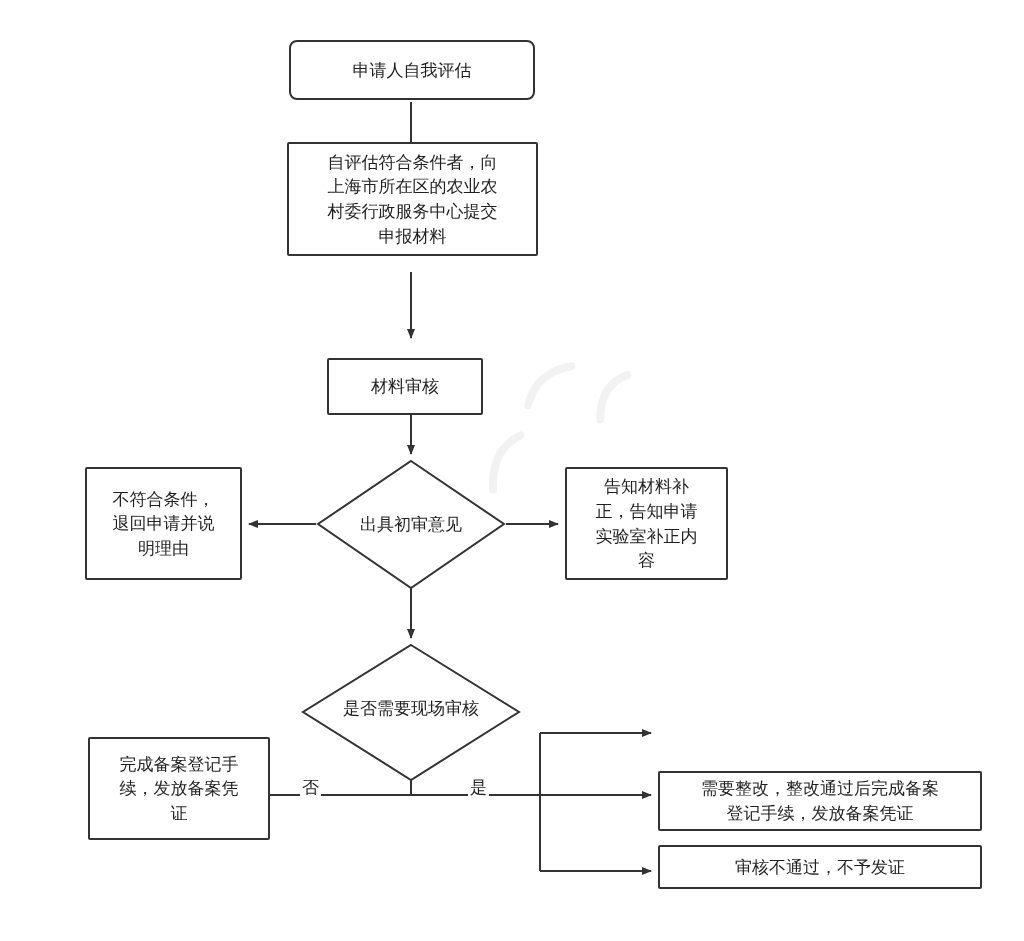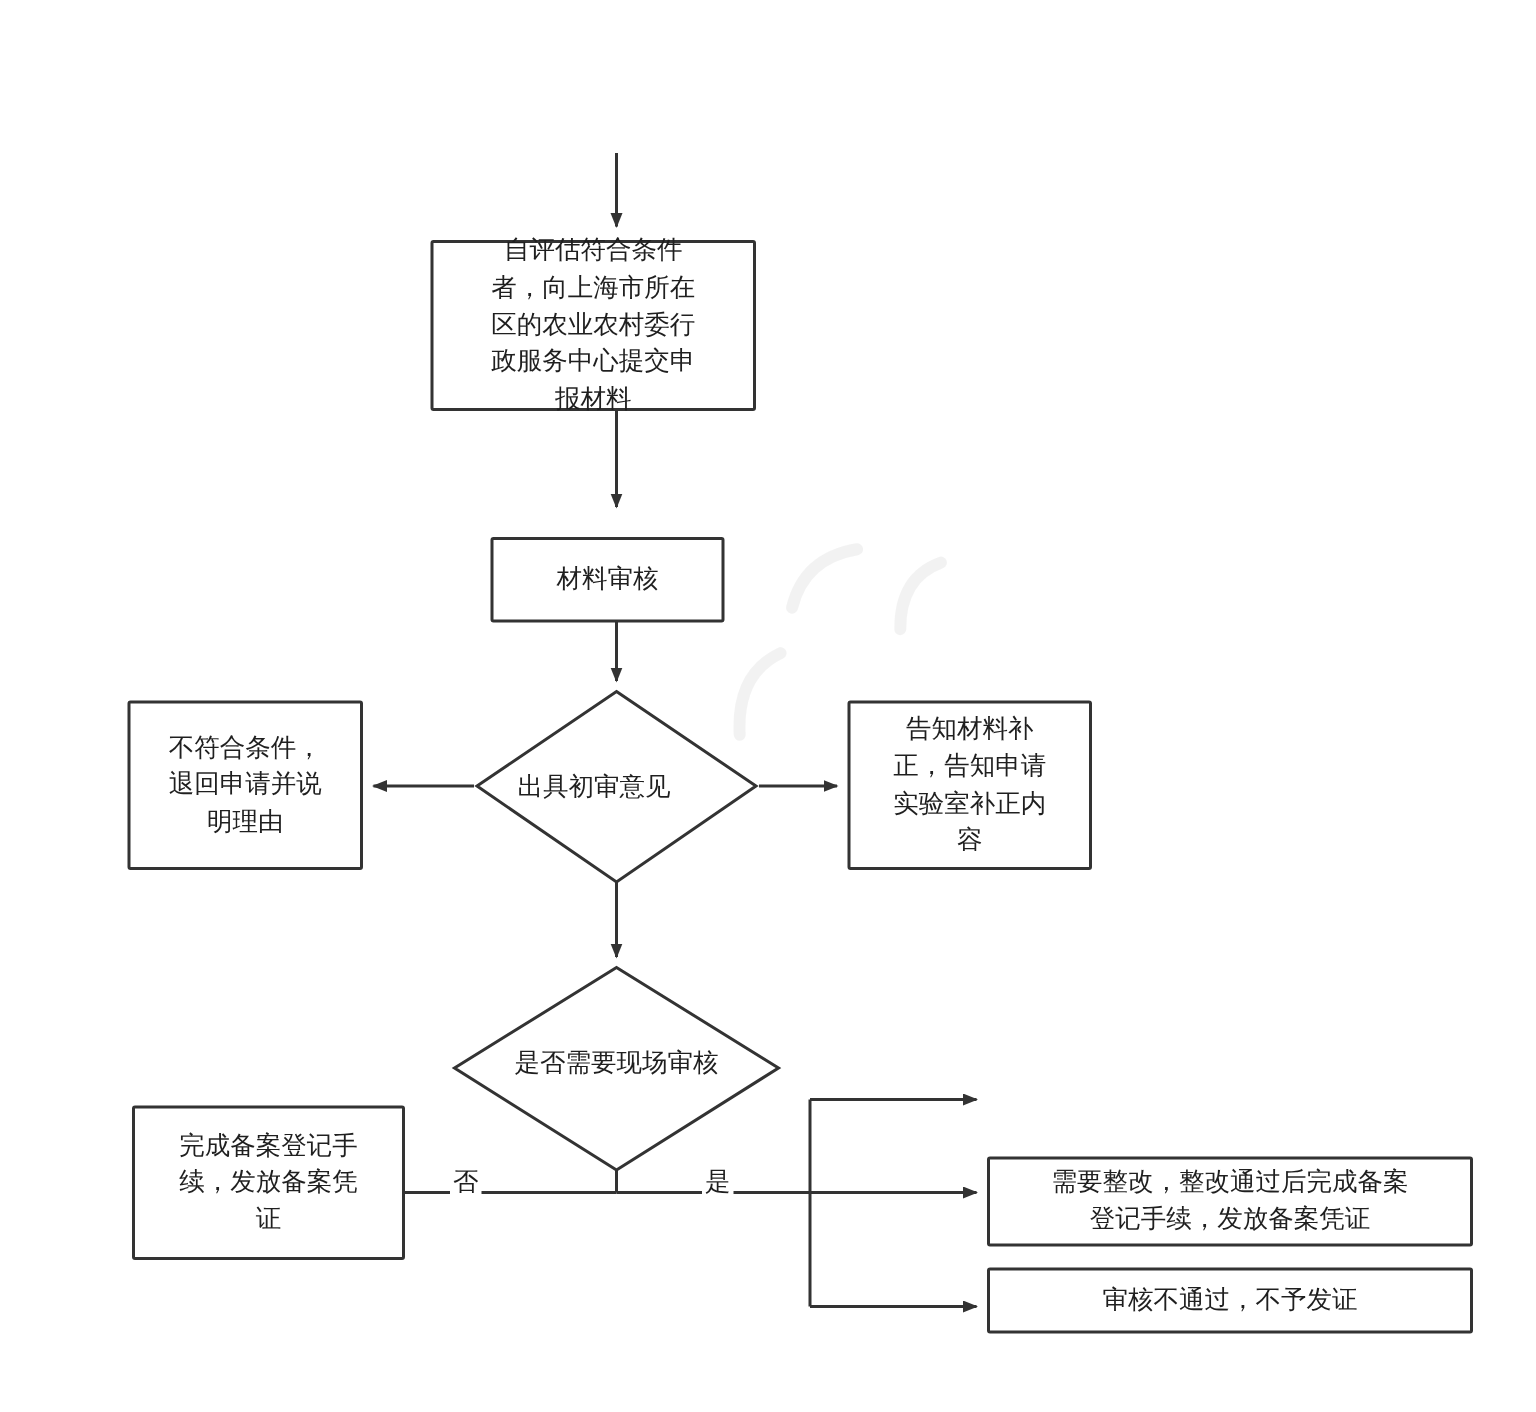--- a/index.html
+++ b/index.html
@@ -48,29 +48,29 @@
   }
   .edge-label {
     position: absolute;
     font-size: 17px;
     color: #1f1f1f;
     background: #ffffff;
     padding: 0 2px;
   }
   
   #n-self   { left: 289px; top: 40px;  width: 246px; height: 60px; }
-  #n-submit { left: 287px; top: 160px; width: 217px; height: 114px; padding: 0 32px; }
+  #n-submit { left: 287px; top: 142px; width: 251px; height: 114px; padding: 0 32px; }
   #n-review { left: 327px; top: 358px; width: 156px; height: 57px; }
   #n-reject { left: 85px;  top: 467px; width: 157px; height: 113px; padding: 0 20px; }
   #n-suppl  { left: 565px; top: 467px; width: 163px; height: 113px; padding: 0 27px; }
   #n-left   { left: 52px;  top: 737px; width: 182px; height: 103px; padding: 0 25px; margin-left: 36px; }
   #n-pass   { left: 658px; top: 705px; width: 324px; height: 57px;  padding: 0 38px; }
   #n-rect   { left: 658px; top: 771px; width: 324px; height: 60px;  padding: 0 38px; }
   #n-fail   { left: 658px; top: 845px; width: 324px; height: 44px; }
-  #d1-label { left: 306px; top: 506px; width: 180px; height: 36px; }
+  #d1-label { left: 321px; top: 506px; width: 180px; height: 36px; }
   #d2-label { left: 303px; top: 690px; width: 216px; height: 36px; }
   #lbl-no   { left: 300px; top: 776px; }
   #lbl-yes  { left: 468px; top: 776px; }
 </style>
 </head>
 <body>
 
 <div id="stage">
 
   <svg id="wires" viewBox="0 0 1024 941" xmlns="http://www.w3.org/2000/svg">
@@ -98,20 +98,21 @@
       <line x1="411" y1="795" x2="651" y2="795" marker-end="url(#arrow)"></line>
       <line x1="540" y1="733" x2="540" y2="871"></line>
       <line x1="540" y1="733" x2="651" y2="733" marker-end="url(#arrow)"></line>
       <line x1="540" y1="871" x2="651" y2="871" marker-end="url(#arrow)"></line>
     </g>
 
     <polygon points="411,461 504,524 411,588 318,524" fill="#ffffff" stroke="#333333" stroke-width="2"></polygon>
     <polygon points="411,645 519,712 411,780 303,712" fill="#ffffff" stroke="#333333" stroke-width="2"></polygon>
   </svg>
 
+  <div id="n-self" class="node start">申请人自我评估</div>
 
   <div id="n-submit" class="node">自评估符合条件者，向上海市所在区的农业农村委行政服务中心提交申报材料</div>
 
   <div id="n-review" class="node">材料审核</div>
 
   <div id="n-reject" class="node">不符合条件，退回申请并说明理由</div>
 
   <div id="n-suppl" class="node">告知材料补正，告知申请实验室补正内容</div>
 
   <div id="n-left" class="node">完成备案登记手续，发放备案凭证</div>

